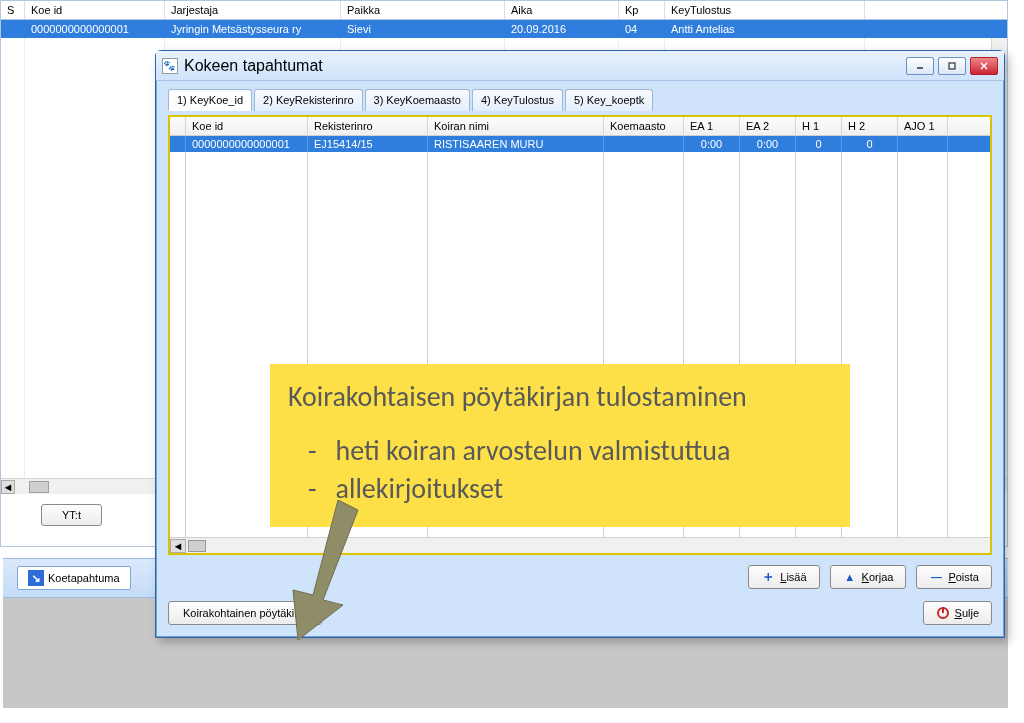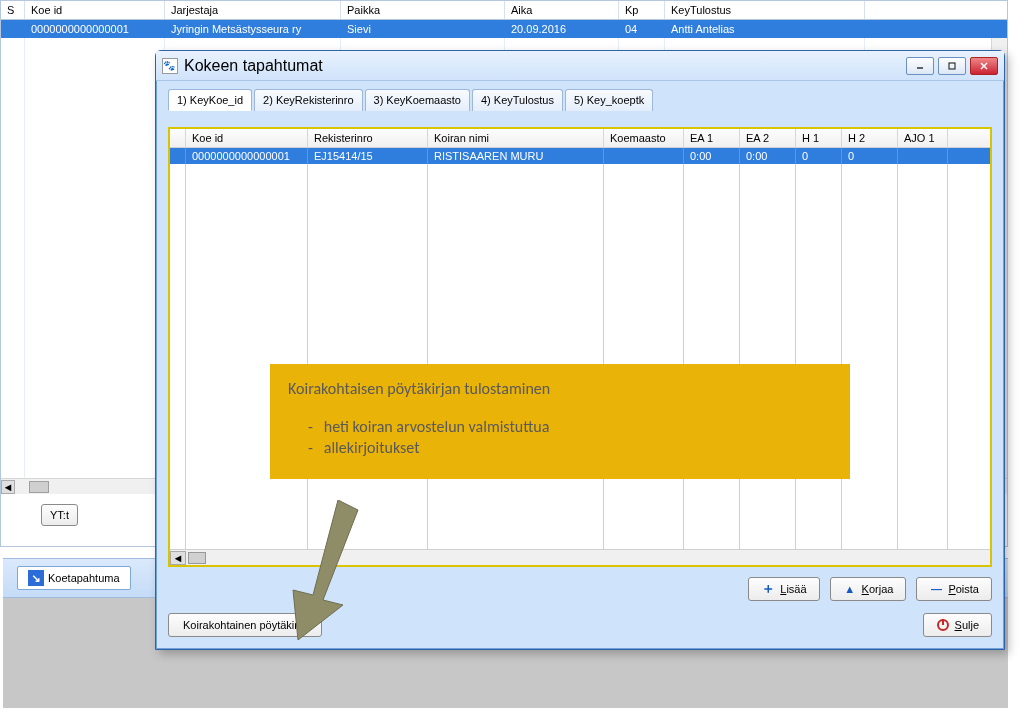--- a/index.html
+++ b/index.html
@@ -63,21 +63,21 @@
 .bg-hscroll .thumb {
   width: 20px; height: 12px; background: #cfcfcf; border: 1px solid #a0a0a0; margin-left: 14px;
 }
 .bg-btn-row {
   padding: 10px 10px 20px 40px;
 }
 .btn {
   background: linear-gradient(#fdfdfd,#ececec);
   border: 1px solid #8a8a8a;
   border-radius: 3px;
-  padding: 4px 8px;
+  padding: 4px 20px;
   font-size: 11px;
   cursor: pointer;
 }
 
 .taskbar {
   position: absolute;
   top: 558px; left: 3px; right: 16px;
   height: 40px;
   background: linear-gradient(#dbe9fb,#c4dbf7);
   border-top: 1px solid #a0bce0;
@@ -145,21 +145,21 @@
 }
 .win-btn.close { background: linear-gradient(#e88,#c23); border-color: #a22; color: #fff; }
 .win-btn svg { width: 10px; height: 10px; }
 
 .dialog-body {
   padding: 8px 12px 12px;
 }
 
 .tabs {
   display: flex;
-  margin-bottom: 16px;
+  margin-bottom: 4px;
 }
 .tab {
   padding: 4px 8px;
   font-size: 11px;
   background: linear-gradient(#f8fbff,#e4eefb);
   border: 1px solid #9cb7d9;
   border-bottom: none;
   border-radius: 3px 3px 0 0;
   margin-right: 2px;
   cursor: pointer;
@@ -226,24 +226,24 @@
 }
 .grid-hscroll .thumb {
   width: 18px; height: 12px; background: #d0d0d0; border: 1px solid #999; margin-left: 2px;
 }
 
 
 .annotation {
   position: absolute;
   top: 364px; left: 270px;
   width: 580px;
-  background: #eab308;
+  background: #fde047;
   padding: 14px 18px 20px;
   font-family: Calibri, Arial, sans-serif;
-  font-size: 16px;
+  font-size: 28px;
   color: #595959;
   line-height: 1.35;
 }
 .annotation .bullets {
   padding-left: 20px;
   margin-top: 16px;
 }
 .arrow-shape {
   position: absolute;
   top: 500px; left: 278px;
@@ -266,21 +266,21 @@
   align-items: center;
   gap: 5px;
   cursor: pointer;
 }
 .dbtn .ico { width: 14px; height: 14px; display: inline-flex; align-items:center; justify-content:center; }
 .col-w1{width:24px}.col-w2{width:140px}.col-w3{width:176px}.col-w4{width:164px}
 .col-w5{width:114px}.col-w6{width:46px}.col-w7{width:200px}
 
 .g-w0{width:16px}.g-w1{width:122px}.g-w2{width:120px}.g-w3{width:176px}.g-w4{width:80px}
 .g-w5{width:56px}.g-w6{width:56px}.g-w7{width:46px}.g-w8{width:56px}.g-w9{width:50px}
-.ta-r{text-align:left}
+.ta-r{text-align:center}
 .ta-c{}
 </style>
 </head>
 <body>
 
 <div class="bg-window">
   <div class="bg-header">
     <div class="col col-w1">S</div>
     <div class="col col-w2">Koe id</div>
     <div class="col col-w3">Jarjestaja</div>

